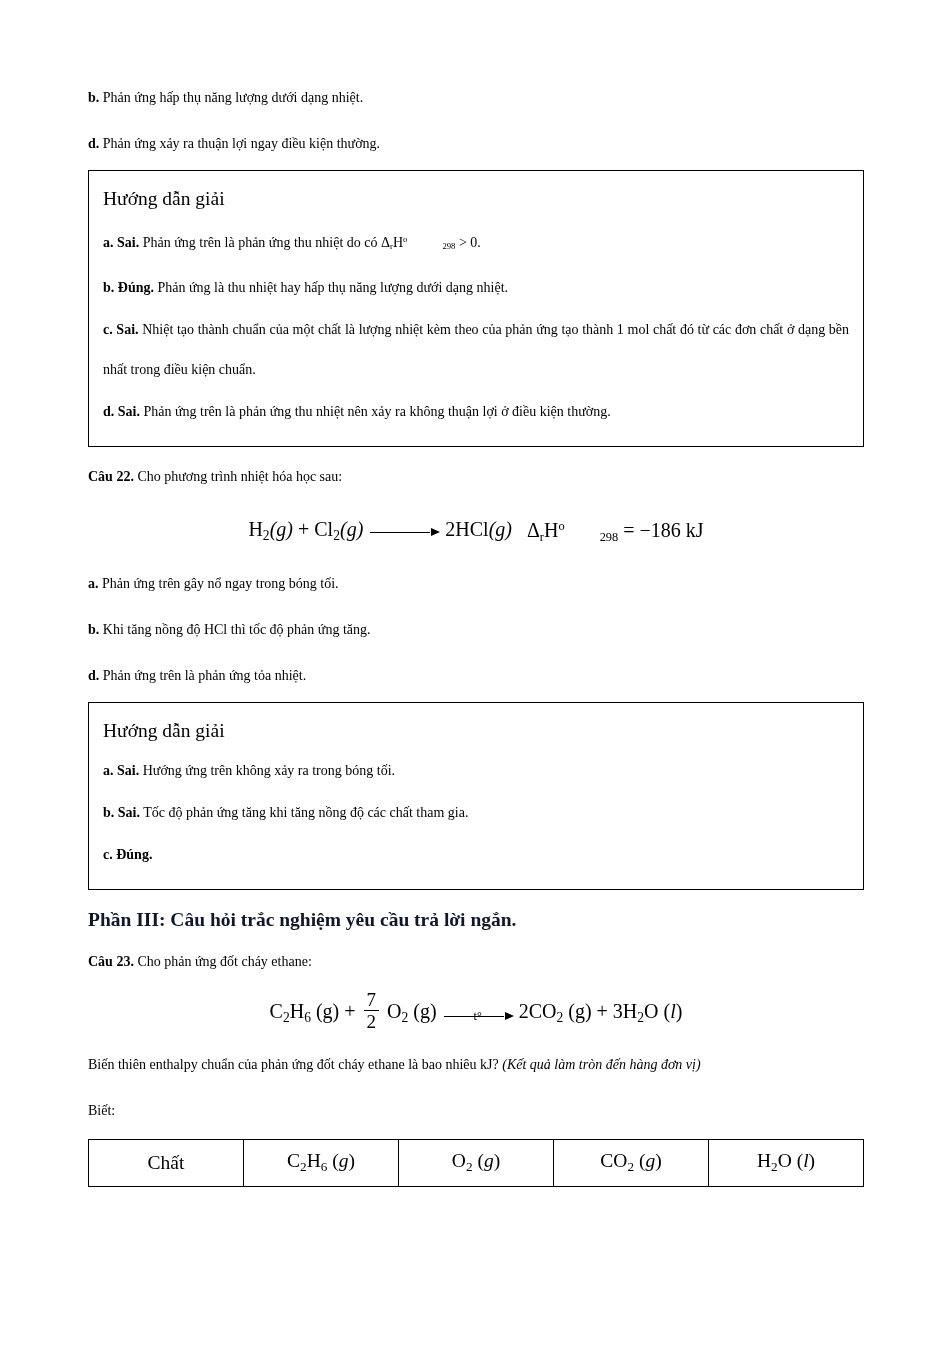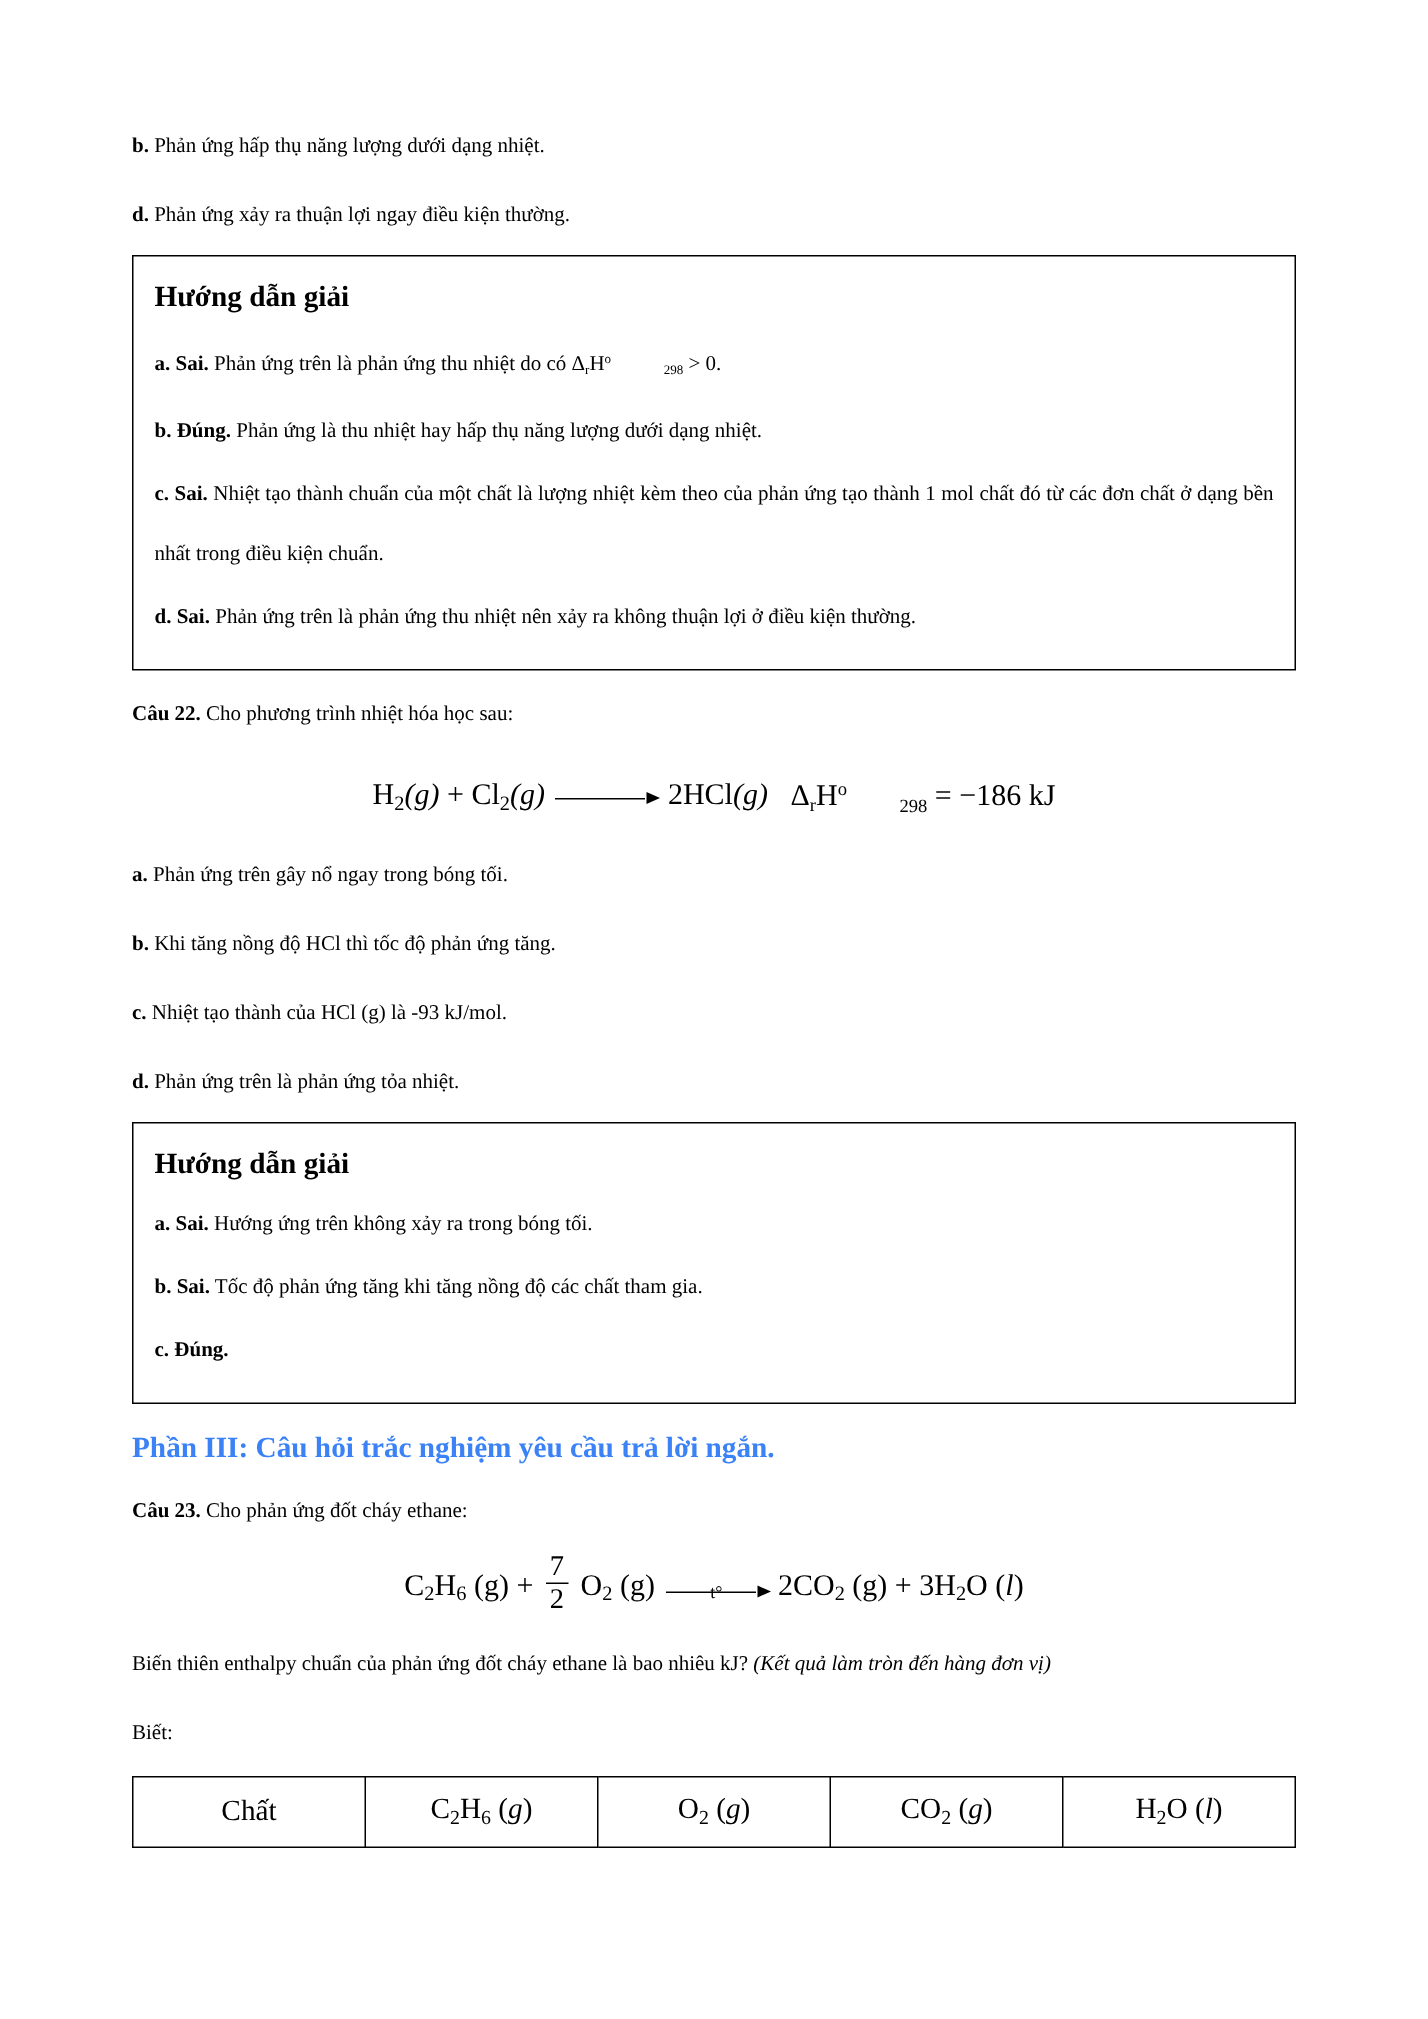--- a/index.html
+++ b/index.html
@@ -31,21 +31,21 @@
   sub { font-size: 0.68em; vertical-align: -0.28em; }
 
   .box {
     border: 1px solid #000;
     box-sizing: border-box;
     padding: 10px 14px 12px 14px;
     margin: 6px 0 10px 0;
   }
   .box .line { margin-bottom: 2px; }
   .box-title {
-    font-weight: bold;
+    font-weight: normal;
     font-size: 19.5px;
     line-height: 36px;
     margin-bottom: 2px;
   }
 
   .eq {
     text-align: center;
     font-size: 20px;
     line-height: 46px;
     margin: 6px 0 4px 0;
@@ -130,21 +130,21 @@
     vertical-align: middle;
     text-align: center;
     margin: 0 3px;
     position: relative;
     top: -2px;
   }
   .frac .num { display: block; font-size: 19px; line-height: 20px; padding: 0 3px; }
   .frac .den { display: block; font-size: 19px; line-height: 22px; border-top: 1.3px solid #000; padding: 0 3px; }
 
   .section-red {
-    color: #3b82f6;
+    color: #0f172a;
     font-weight: bold;
     font-size: 19.5px;
     line-height: 40px;
     margin: 4px 0 2px 0;
   }
 
   table.data {
     width: 100%;
     border-collapse: collapse;
     margin-top: 8px;
@@ -216,24 +216,20 @@
   <div class="line">
     <span class="b">a.</span>
     <span>Phản ứng trên gây nổ ngay trong bóng tối.</span>
   </div>
 
   <div class="line">
     <span class="b">b.</span>
     <span>Khi tăng nồng độ HCl thì tốc độ phản ứng tăng.</span>
   </div>
 
-  <div class="line">
-    <span class="b">c.</span>
-    <span>Nhiệt tạo thành của HCl (g) là -93 kJ/mol.</span>
-  </div>
 
   <div class="line">
     <span class="b">d.</span>
     <span>Phản ứng trên là phản ứng tỏa nhiệt.</span>
   </div>
 
   <div class="box">
     <div class="box-title">Hướng dẫn giải</div>
 
     <div class="line">

